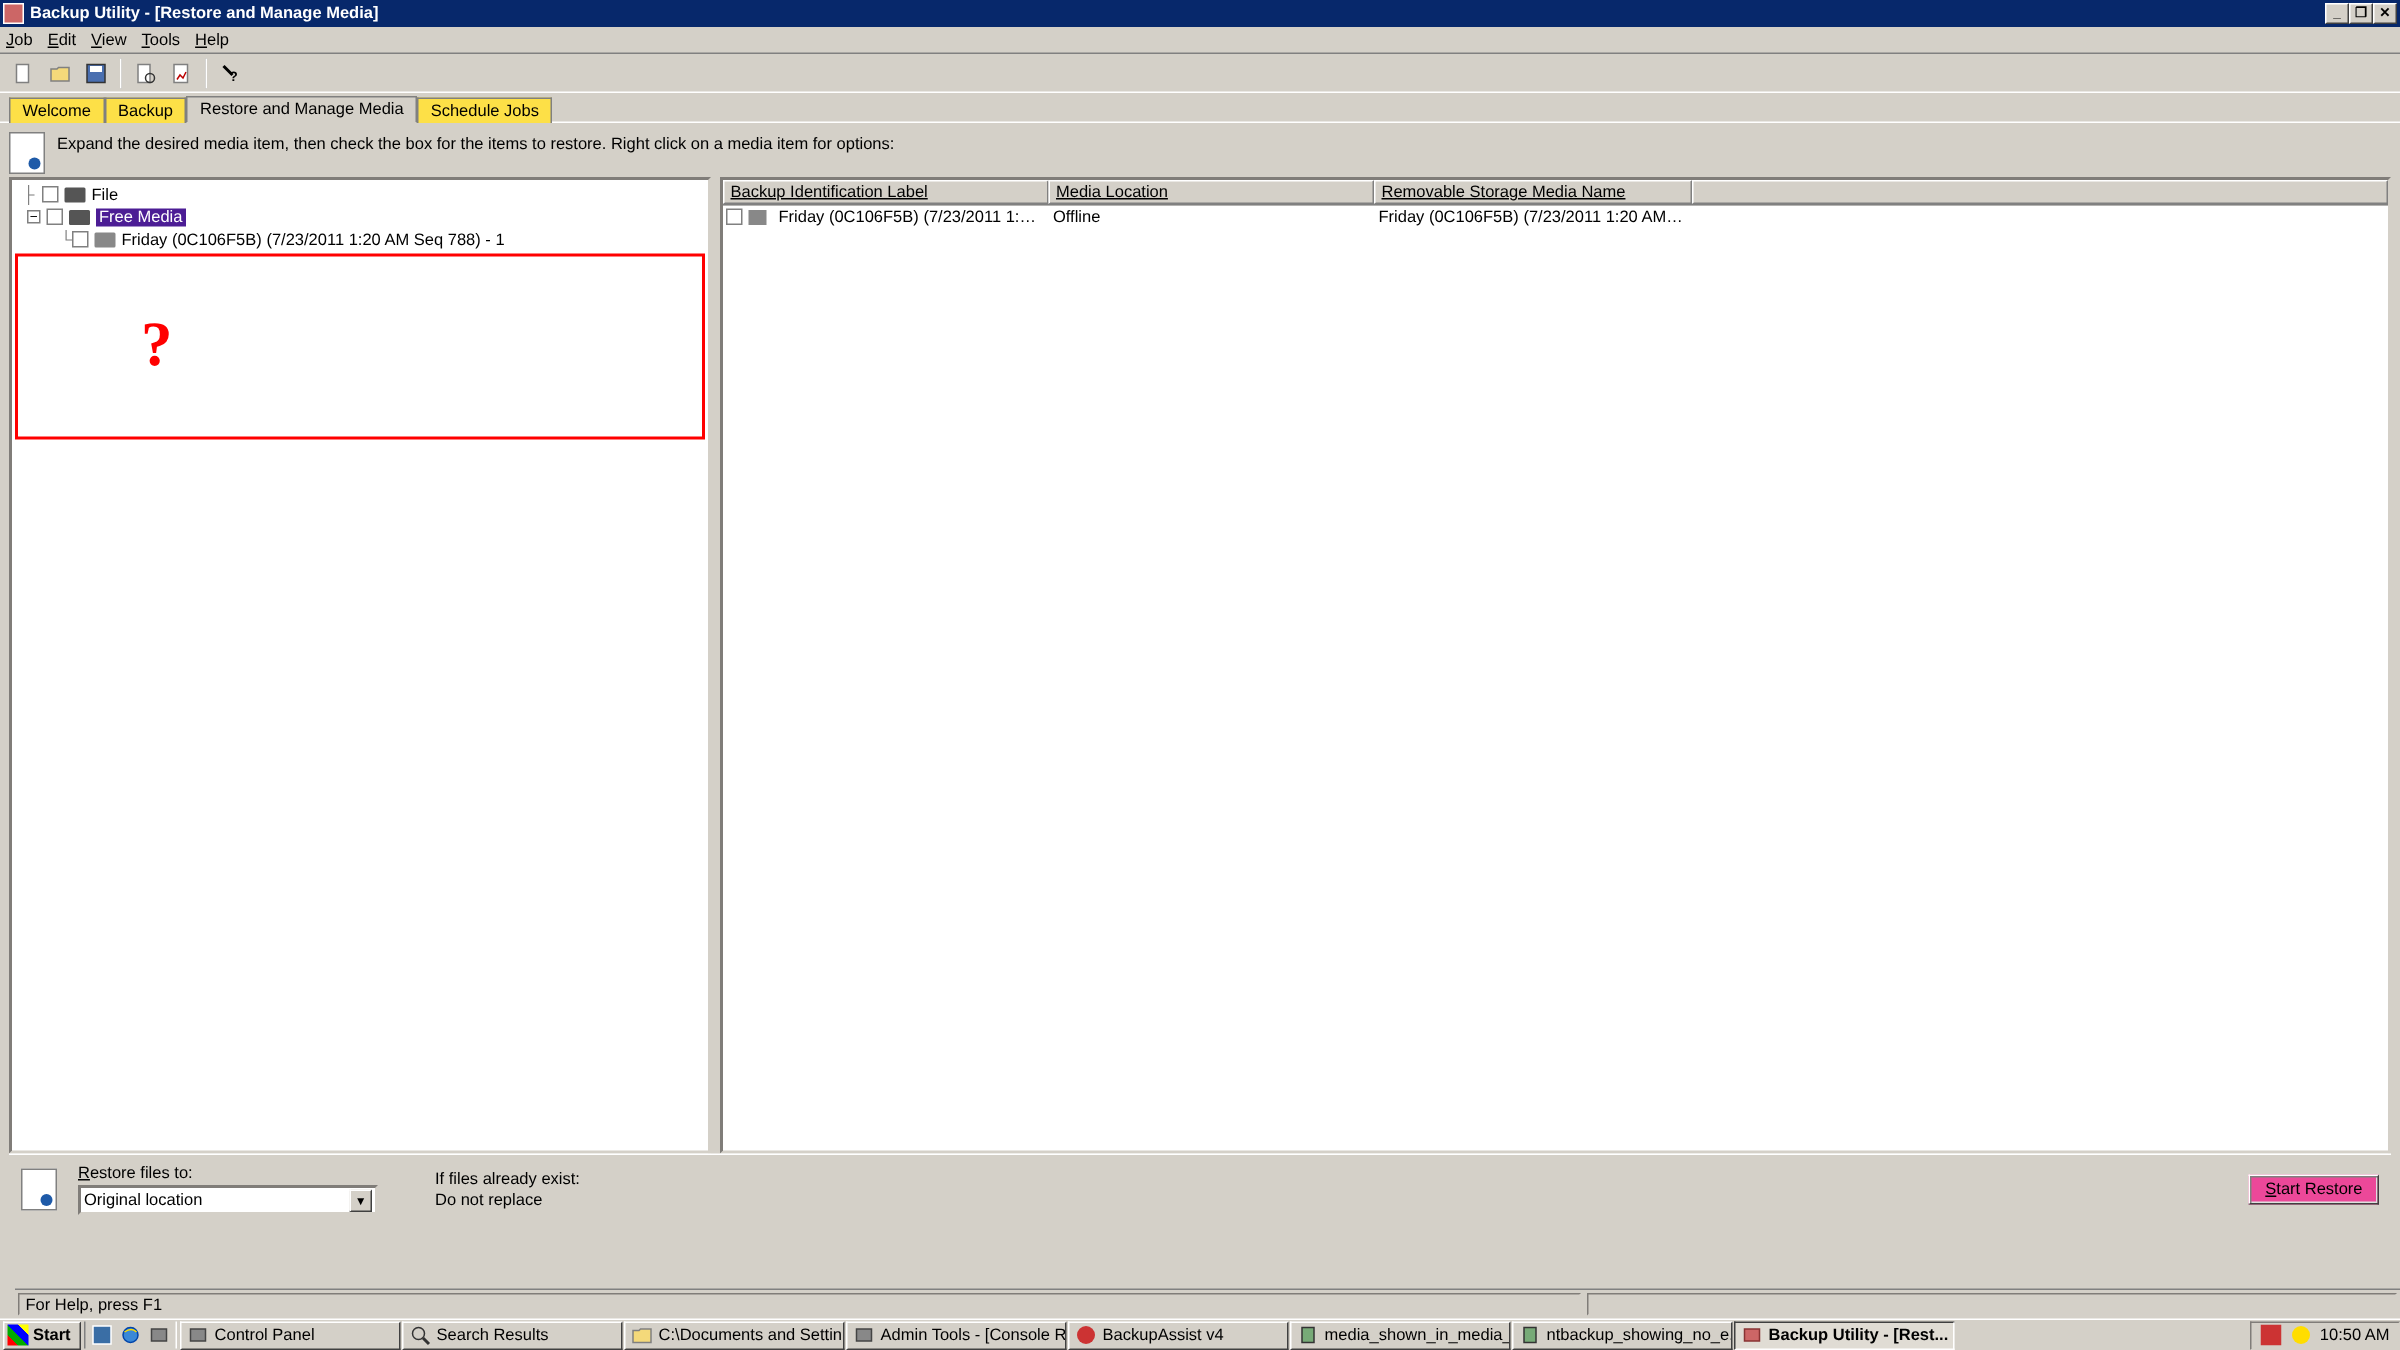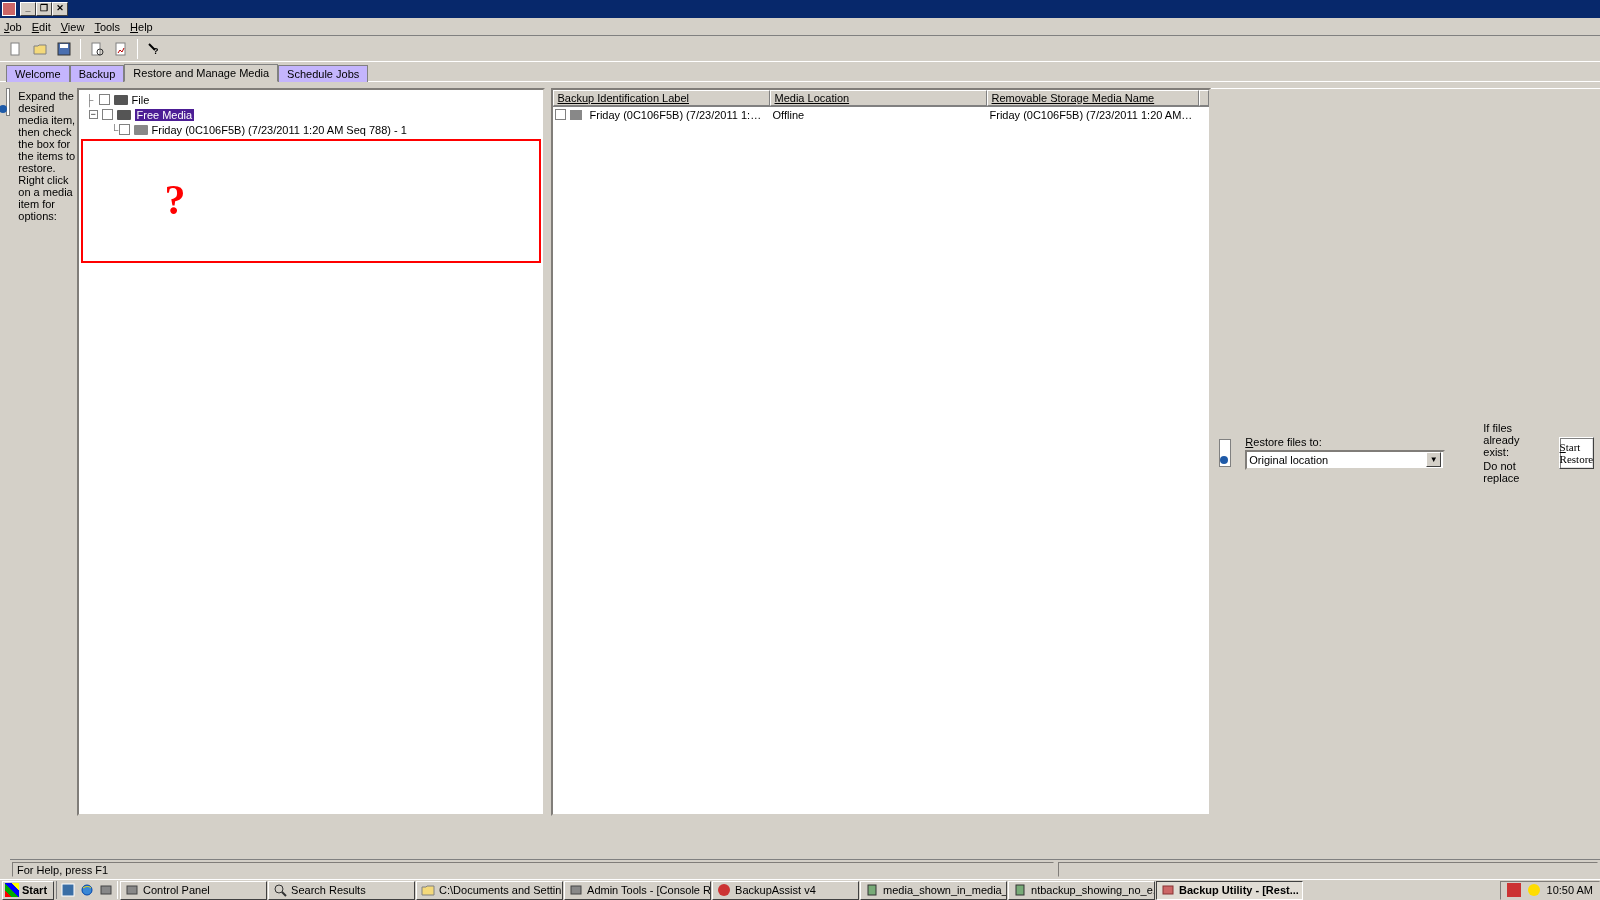--- a/index.html
+++ b/index.html
@@ -61,34 +61,34 @@
 .tabrow {
   height: 20px;
   display: flex; align-items: flex-end;
   padding: 0 6px;
   border-bottom: 1px solid #fff;
 }
 .tab {
   padding: 2px 8px;
   border: 1px solid #808080;
   border-bottom: none;
-  background: #c4b5fd;
+  background: #fde047;
   margin-right: 0px;
   position: relative;
   top: 1px;
 }
 .tab.active {
   background: #d4d0c8;
   border-bottom: 1px solid #d4d0c8;
   z-index: 2;
 }
 .content {
   padding: 6px;
   height: 740px;
-  display: flex; flex-direction: row;
+  display: flex; flex-direction: column;
 }
 .instruction-row { display: flex; align-items: flex-start; gap: 8px; margin-bottom: 2px; }
 .doc-icon {
   width: 24px; height: 28px;
   background: #fff; border: 1px solid #808080;
   position: relative;
 }
 .doc-icon::after {
   content: '';
   position: absolute; bottom: 2px; right: 2px;
@@ -190,26 +190,25 @@
 .dropdown .ddarrow {
   width: 15px; height: 15px;
   background: #d4d0c8;
   border: 1px solid #fff;
   border-right-color: #404040; border-bottom-color: #404040;
   text-align: center;
   font-size: 8px; line-height: 13px;
 }
 .spacer { flex: 1; }
 .button3d {
-  padding: 3px 0;
-  background: #ffffff;
+  padding: 3px 10px;
+  background: #ec4899;
   border: 1px solid #fff;
   border-right-color: #404040; border-bottom-color: #404040;
   box-shadow: 1px 1px 0 #808080 inset, -1px -1px 0 #dfdfdf inset;
-  font-family: Liberation Serif, serif;
 }
 .statusbar {
   position: absolute;
   bottom: 21px; left: 0; right: 0;
   height: 20px;
   background: #d4d0c8;
   border-top: 1px solid #808080;
   display: flex;
   margin-left: 10px;
 }
@@ -274,20 +273,21 @@
   padding: 0 6px;
   display: flex; align-items: center; gap: 6px;
 }
 .trayicon { width: 14px; height: 14px; }
 </style>
 </head>
 <body>
 
 <div class="titlebar">
   <span class="icon"></span>
+  <span class="title">Backup Utility - [Restore and Manage Media]</span>
   <div class="winbtns">
     <div class="winbtn">_</div>
     <div class="winbtn">❐</div>
     <div class="winbtn">✕</div>
   </div>
 </div>
 
 <div class="menubar">
   <span><u>J</u>ob</span>
   <span><u>E</u>dit</span>

